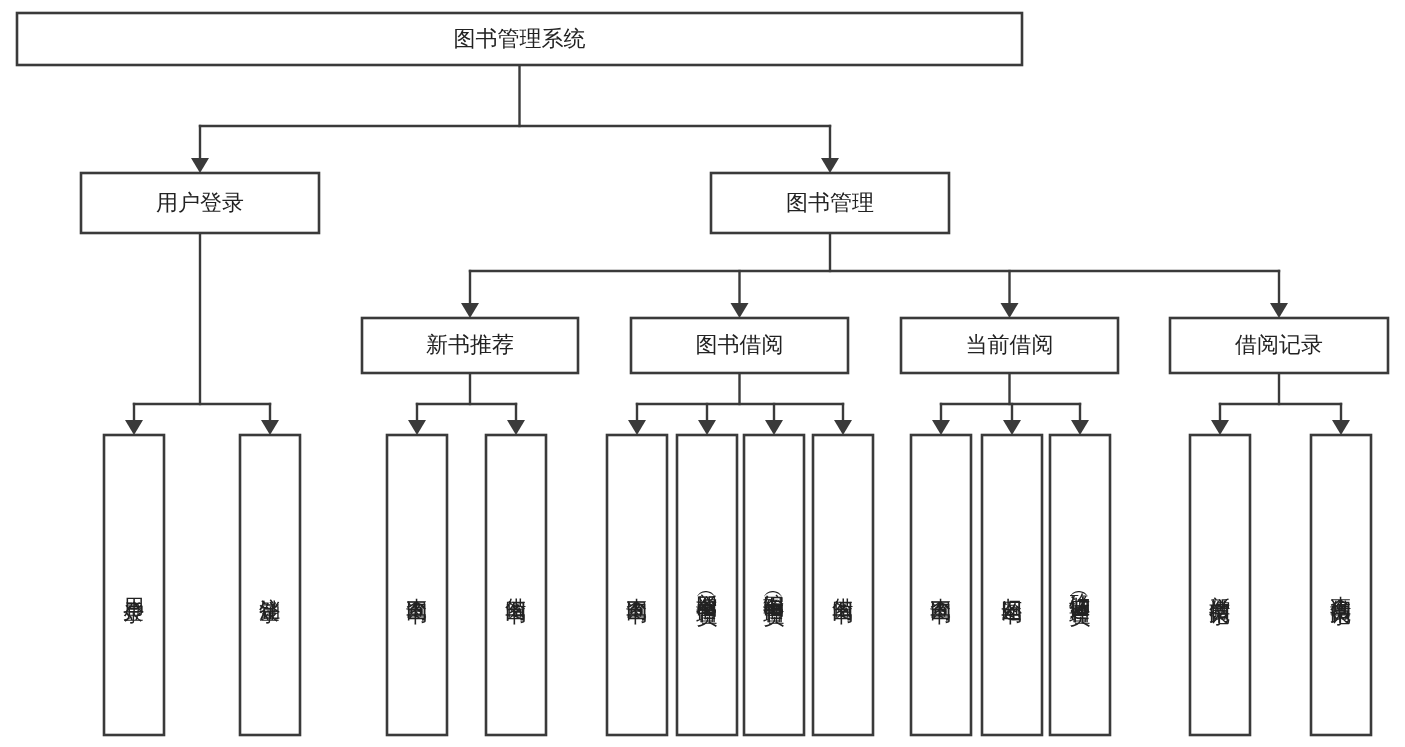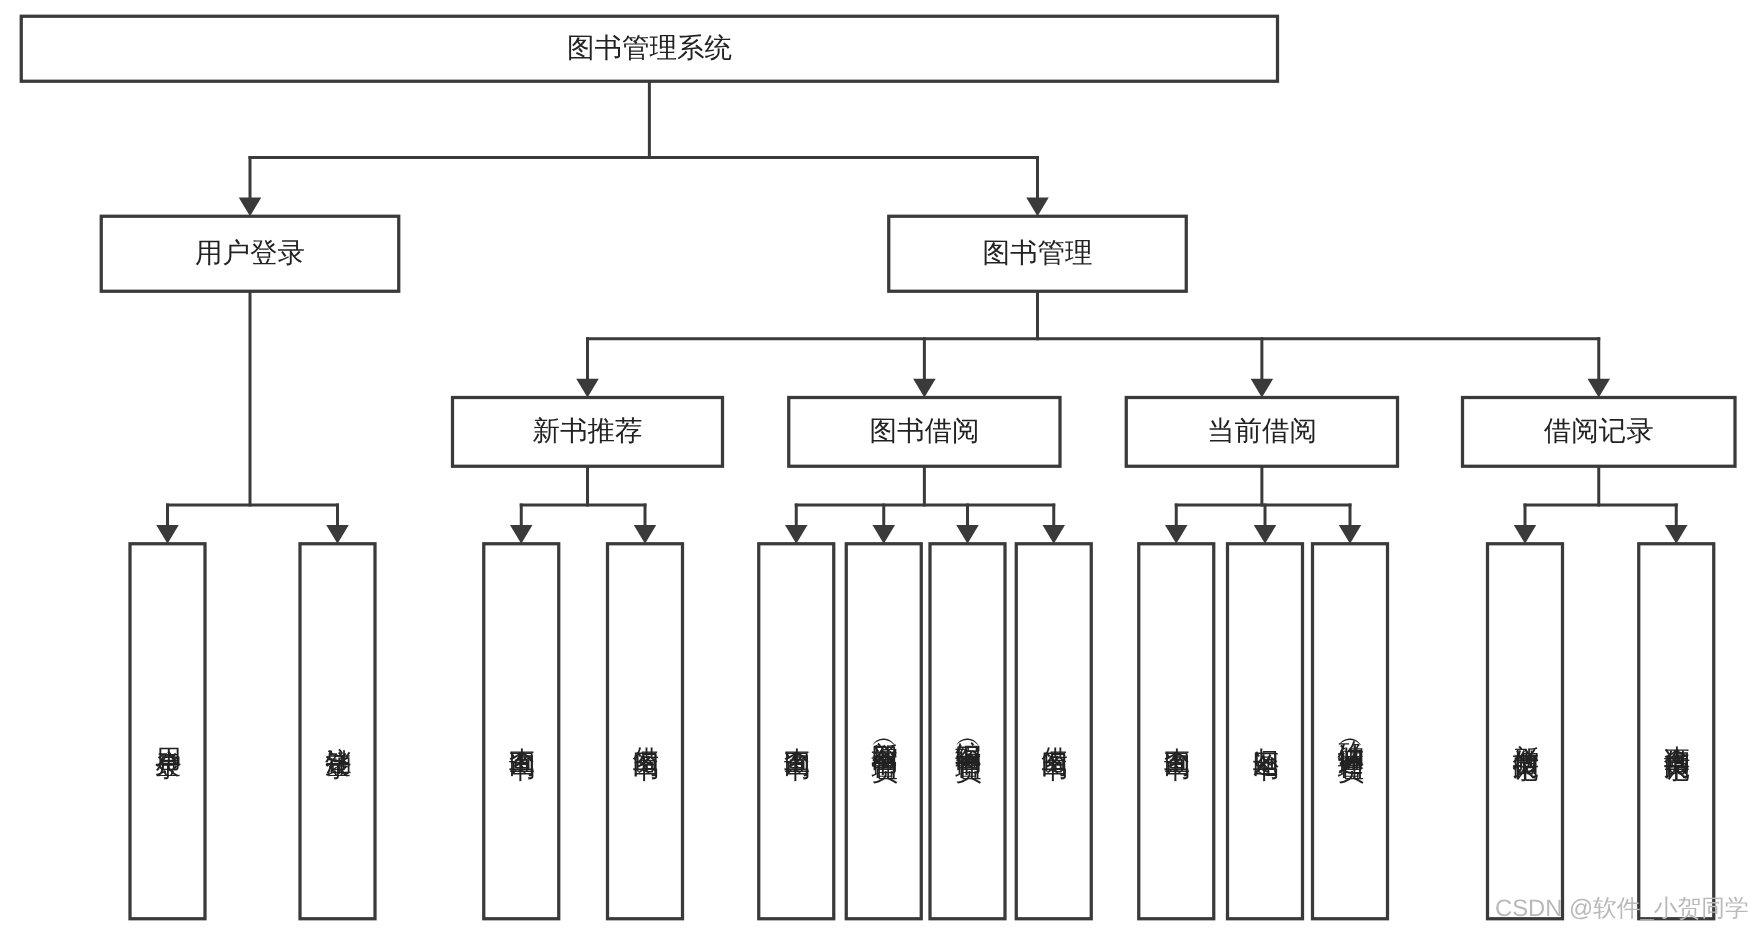--- a/index.html
+++ b/index.html
@@ -173,14 +173,13 @@
       <div class="node-label-v" style="left: 607px; top: 435px; width: 60px; height: 300px;">查询图书</div>
       <div class="node-label-v" style="left: 677px; top: 435px; width: 60px; height: 300px;">新增图书（管理员）</div>
       <div class="node-label-v" style="left: 744px; top: 435px; width: 60px; height: 300px;">编辑图书（管理员）</div>
       <div class="node-label-v" style="left: 813px; top: 435px; width: 60px; height: 300px;">借阅图书</div>
       <div class="node-label-v" style="left: 911px; top: 435px; width: 60px; height: 300px;">查询图书</div>
       <div class="node-label-v" style="left: 982px; top: 435px; width: 60px; height: 300px;">归还图书</div>
       <div class="node-label-v" style="left: 1050px; top: 435px; width: 60px; height: 300px;">确认归还（管理员）</div>
       <div class="node-label-v" style="left: 1190px; top: 435px; width: 60px; height: 300px;">新增借阅记录</div>
       <div class="node-label-v" style="left: 1311px; top: 435px; width: 60px; height: 300px;">查询借阅记录</div>
     </div>
-  <div class="watermark" style="left: 1196px; top: 714px; color: rgb(185, 185, 185);">CSDN @软件_小贺同学</div>
 </div>
 
 </body></html>

